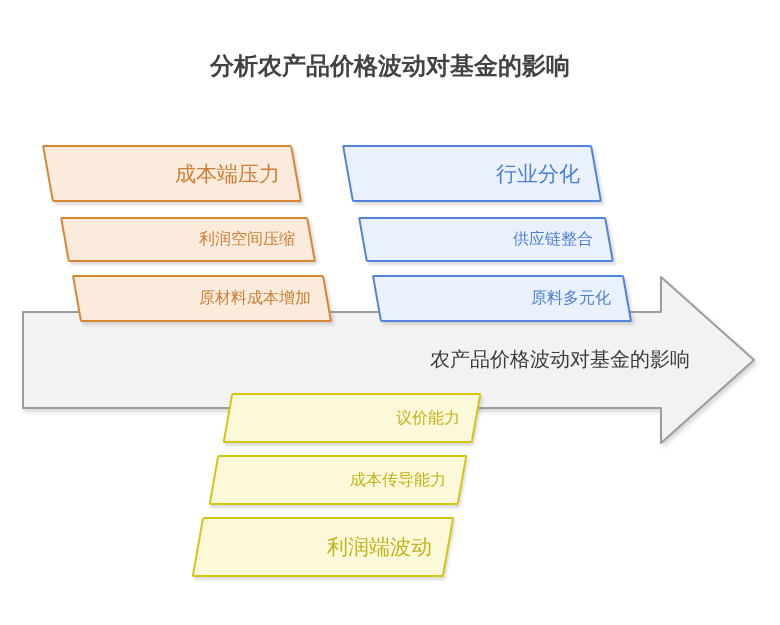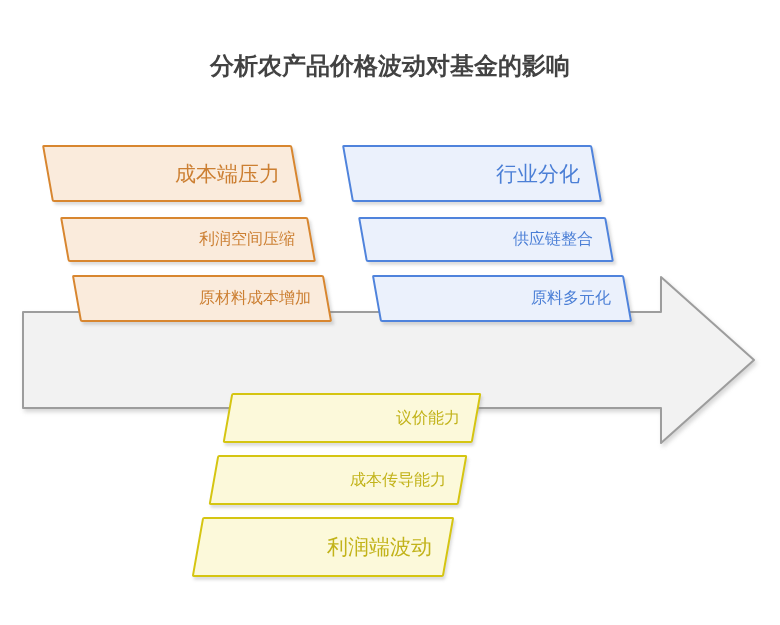--- a/index.html
+++ b/index.html
@@ -41,20 +41,21 @@
 </head>
 <body>
 
 <div class="stage">
 
   <h1 class="title">分析农产品价格波动对基金的影响</h1>
 
   <svg class="arrow-svg" viewBox="0 0 780 625" xmlns="http://www.w3.org/2000/svg">
     <polygon class="arrow-shape" points="23,312 661,312 661,277 754,360 661,443 661,408 23,408"></polygon>
   </svg>
+  <div class="arrow-label">农产品价格波动对基金的影响</div>
 
   <div class="box orange hdr lean-l" style="left:47px;top:145px;width:250px;height:57px">
     <span class="label">成本端压力</span>
   </div>
   <div class="box orange row lean-l" style="left:64px;top:217px;width:248px;height:45px">
     <span class="label">利润空间压缩</span>
   </div>
   <div class="box orange row lean-l" style="left:76px;top:275px;width:252px;height:47px">
     <span class="label">原材料成本增加</span>
   </div>

